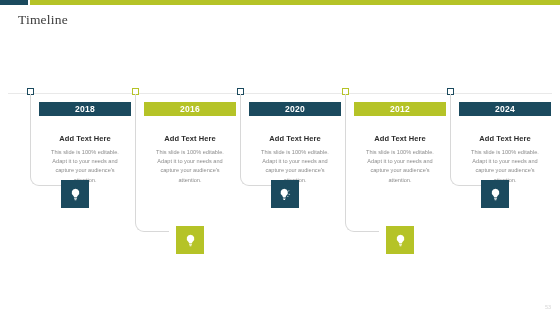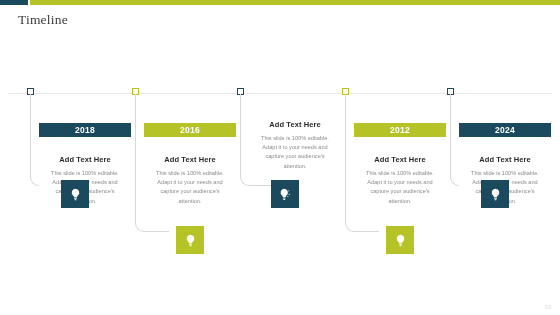--- a/index.html
+++ b/index.html
@@ -98,21 +98,20 @@
   }
   .year-banner {
     height: 14px;
     line-height: 14px;
     text-align: center;
     font-size: 8.5px;
     font-weight: bold;
     color: #ffffff;
     letter-spacing: 0.3px;
     background: #1b4a5e;
-    margin-top: 21px;
   }
   .milestone.green .year-banner {
     background: #b5c327;
   }
   .card-heading {
     margin-top: 18px;
     text-align: center;
     font-size: 7.5px;
     font-weight: bold;
     color: #2b2b2b;
@@ -197,20 +196,21 @@
             <rect x="9.5" y="17.3" width="5" height="1.5" rx="0.7"></rect>
             <rect x="10.2" y="19.7" width="3.6" height="1.5" rx="0.7"></rect>
           </svg>
         </span>
       </div>
     </div>
     <div class="milestone navy" style="left: 237px;">
       <div class="node-marker"></div>
       <div class="connector" style="height: 92px;"></div>
       <div class="card">
+        <div class="year-banner">2020</div>
         <div class="card-heading">Add Text Here</div>
         <div class="card-body">This slide is 100% editable. Adapt it to your needs and capture your audience's attention.</div>
       </div>
       <div class="icon-badge" style="top: 92px; left: 34px;">
         <span>
           <svg width="15" height="15" viewBox="0 0 24 24" fill="#ffffff">
             <path d="M10 2.6a6 6 0 0 0-3.4 10.8c.6.5.9 1.1.9 1.8v.6h5v-.6c0-.7.3-1.3.9-1.8A6 6 0 0 0 10 2.6z"></path>
             <rect x="7.6" y="16.9" width="4.8" height="1.5" rx="0.7"></rect>
             <rect x="8.3" y="19.3" width="3.4" height="1.5" rx="0.7"></rect>
             <path d="M16.4 7.1l2.6-1.2-2.6-.5zM16.9 10.6l2.8.5-2.3 1.5zM15.4 13.9l1.7 2.2-2.4-.4z"></path>

